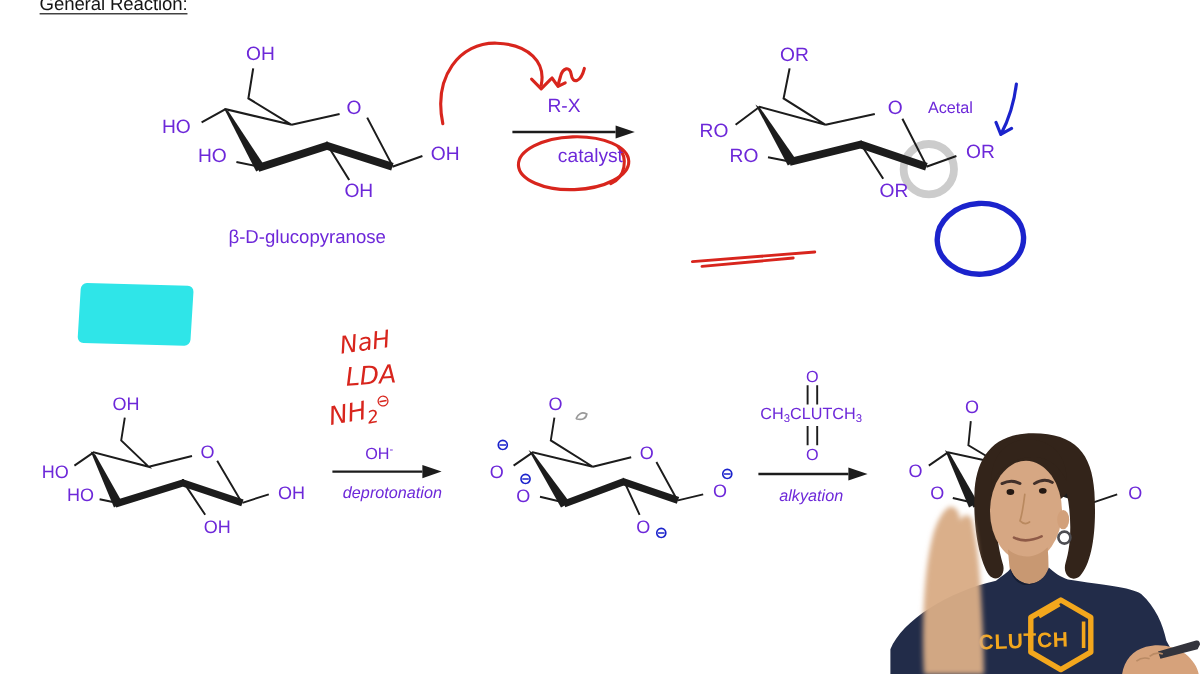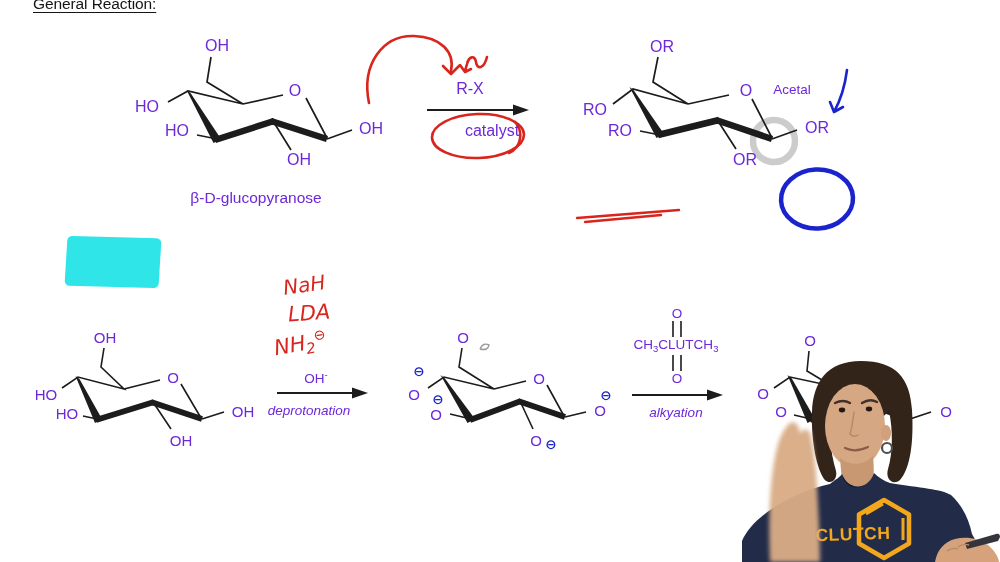--- a/index.html
+++ b/index.html
@@ -131,21 +131,21 @@
   <div id="hw3" class="hw" style="color: rgb(216, 37, 29);"><span>NH</span><span class="sub">2</span><span class="hw-charge">⊖</span></div>
 
   <span class="lbl m" style="left:105px;top:337px">OH</span>
   <span class="lbl m" style="left:173px;top:377px">O</span>
   <span class="lbl m" style="left:46px;top:394px">HO</span>
   <span class="lbl m" style="left:67px;top:413px">HO</span>
   <span class="lbl m" style="left:243px;top:411px">OH</span>
   <span class="lbl m" style="left:181px;top:440px">OH</span>
 
   <span class="lbl s" style="left:316px;top:378px"><span>OH</span><span class="sup">-</span></span>
-  <span class="lbl s i" style="left:309px;top:411px">deprotonation</span>
+  <span class="lbl s i" style="left:327px;top:411px">deprotonation</span>
 
   <span class="lbl m" style="left:463px;top:337px">O</span>
   <span class="lbl m" style="left:539px;top:378px">O</span>
   <span class="lbl m" style="left:414px;top:394px">O</span>
   <span class="lbl m" style="left:436px;top:414px">O</span>
   <span class="lbl m" style="left:600px;top:410px">O</span>
   <span class="lbl m" style="left:536px;top:440px">O</span>
   <span class="charge" style="left: 419px; top: 372px; color: rgb(27, 35, 204);">⊖</span>
   <span class="charge" style="left: 438px; top: 400px; color: rgb(27, 35, 204);">⊖</span>
   <span class="charge" style="left: 606px; top: 396px; color: rgb(27, 35, 204);">⊖</span>

